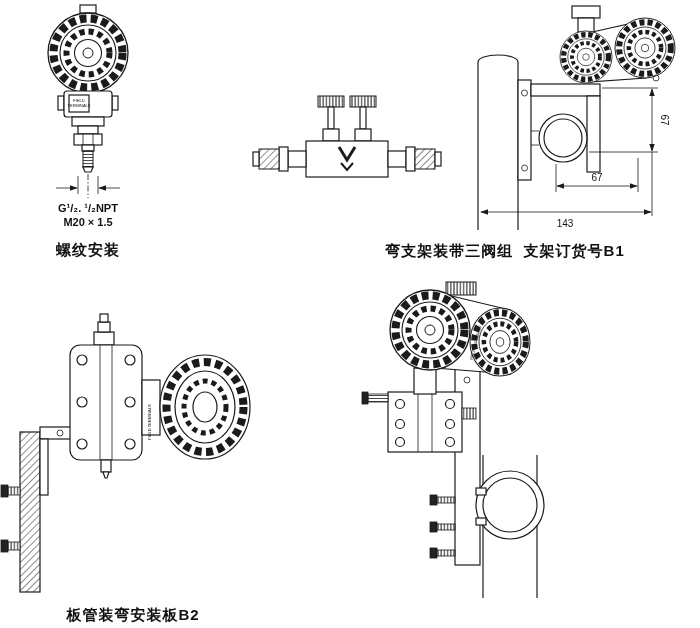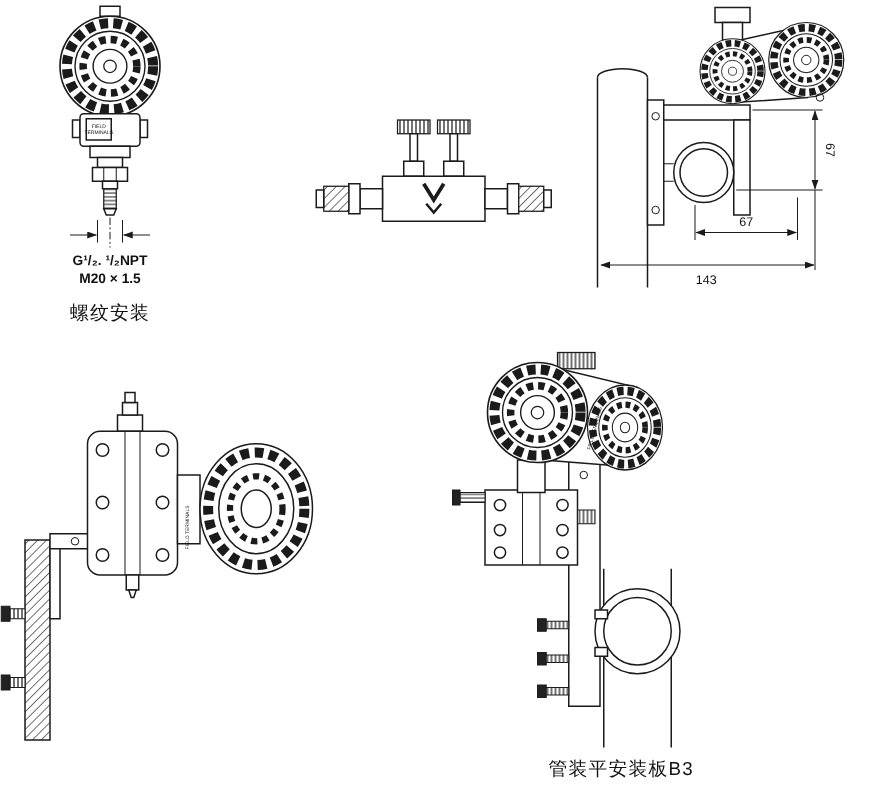--- a/index.html
+++ b/index.html
@@ -1,21 +1,21 @@
 <!DOCTYPE html>
 <html><head>
 <meta charset="utf-8">
 <style>
   *{margin:0;padding:0;box-sizing:border-box}
   html,body{background:#ffffff}
   body{font-family:"Liberation Sans", sans-serif;color:#111}
   .sheet{position:relative;width:700px;height:628px;background:#fff;overflow:hidden}
   figure{position:absolute;margin:0}
   svg{display:block}
-  .caption{position:absolute;font-weight:normal;font-size:15px;color:#111;text-align:center;white-space:pre;letter-spacing:1px}
+  .caption{position:absolute;font-weight:bold;font-size:15px;color:#111;text-align:center;white-space:pre;letter-spacing:1px}
   .ln{fill:none;stroke:#1b1b1b;stroke-width:1.2}
   .lnthin{fill:none;stroke:#1b1b1b;stroke-width:0.8}
   .fillw{fill:#ffffff;stroke:#1b1b1b;stroke-width:1.2}
   .dk{fill:#222;stroke:#1b1b1b;stroke-width:0.8}
   .dim{font-size:10px;fill:#111;font-family:"Liberation Sans",sans-serif}
   .spec{font-size:11px;font-weight:bold;fill:#111;font-family:"Liberation Sans",sans-serif}
   .tiny{font-size:4px;fill:#111;font-family:"Liberation Sans",sans-serif;text-anchor:middle}
 </style>
 </head>
 <body>
@@ -148,20 +148,21 @@
           <text class="dim" x="349" y="181" text-anchor="middle">67</text>
         </g>
         <g>
           <line x1="404" y1="152" x2="404" y2="216" class="lnthin"></line>
           <line x1="233" y1="212" x2="403" y2="212" class="lnthin" marker-start="url(#ah)" marker-end="url(#ah)"></line>
           <text class="dim" x="317" y="227" text-anchor="middle">143</text>
         </g>
       </g>
     </svg>
   </figure>
+  <div class="caption" style="left:340px;top:242px;width:330px">弯支架装带三阀组  支架订货号B1</div>
 
   <figure style="left:0;top:285px">
     <svg width="280" height="322" viewBox="0 0 280 322">
       <g>
         <rect x="20" y="147" width="20" height="160" fill="url(#hatch45)" stroke="#1b1b1b" stroke-width="1.2"></rect>
       </g>
       <g>
         <rect x="1" y="200" width="7" height="12" class="dk"></rect>
         <rect x="8" y="202" width="12" height="8" fill="url(#knurl)" stroke="#1b1b1b" stroke-width="0.8"></rect>
         <rect x="1" y="255" width="7" height="12" class="dk"></rect>
@@ -193,20 +194,21 @@
         <g transform="translate(205,122)">
           <ellipse rx="45" ry="52" class="fillw"></ellipse>
           <ellipse rx="38.5" ry="45" fill="none" stroke="#1b1b1b" stroke-width="8" stroke-dasharray="7 4.5"></ellipse>
           <ellipse rx="30" ry="36" class="ln"></ellipse>
           <ellipse rx="21" ry="26" fill="none" stroke="#1b1b1b" stroke-width="5" stroke-dasharray="5 4"></ellipse>
           <ellipse rx="12" ry="15" class="ln"></ellipse>
         </g>
       </g>
     </svg>
   </figure>
+  <div class="caption" style="left:33px;top:606px;width:200px">板管装弯安装板B2</div>
 
   <figure style="left:350px;top:280px">
     <svg width="300" height="326" viewBox="0 0 300 326">
       <g>
         <line x1="133" y1="175" x2="133" y2="318" class="ln"></line>
         <line x1="187" y1="175" x2="187" y2="318" class="ln"></line>
       </g>
       <rect x="105" y="88" width="25" height="197" class="fillw"></rect>
       <g>
         <circle cx="160" cy="225" r="34" class="fillw"></circle>
@@ -240,15 +242,14 @@
       <g>
         <polygon points="85,12 160,30 160,94 85,88" class="fillw"></polygon>
         <rect x="96" y="2" width="30" height="13" fill="url(#knurl)" stroke="#1b1b1b" stroke-width="1"></rect>
         <rect x="64" y="88" width="22" height="26" class="fillw"></rect>
         <use href="#capFront" transform="translate(80,50)"></use>
         <use href="#capFront" transform="translate(150,62) scale(0.75,0.85)"></use>
         <text class="tiny" transform="translate(127,63) rotate(-75)">FIELD TERMINALS</text>
       </g>
     </svg>
   </figure>
-  <div class="caption" style="left:397px;top:606px;width:200px">管装平安装板B3</div>
 
 </div>
 
 </body></html>

